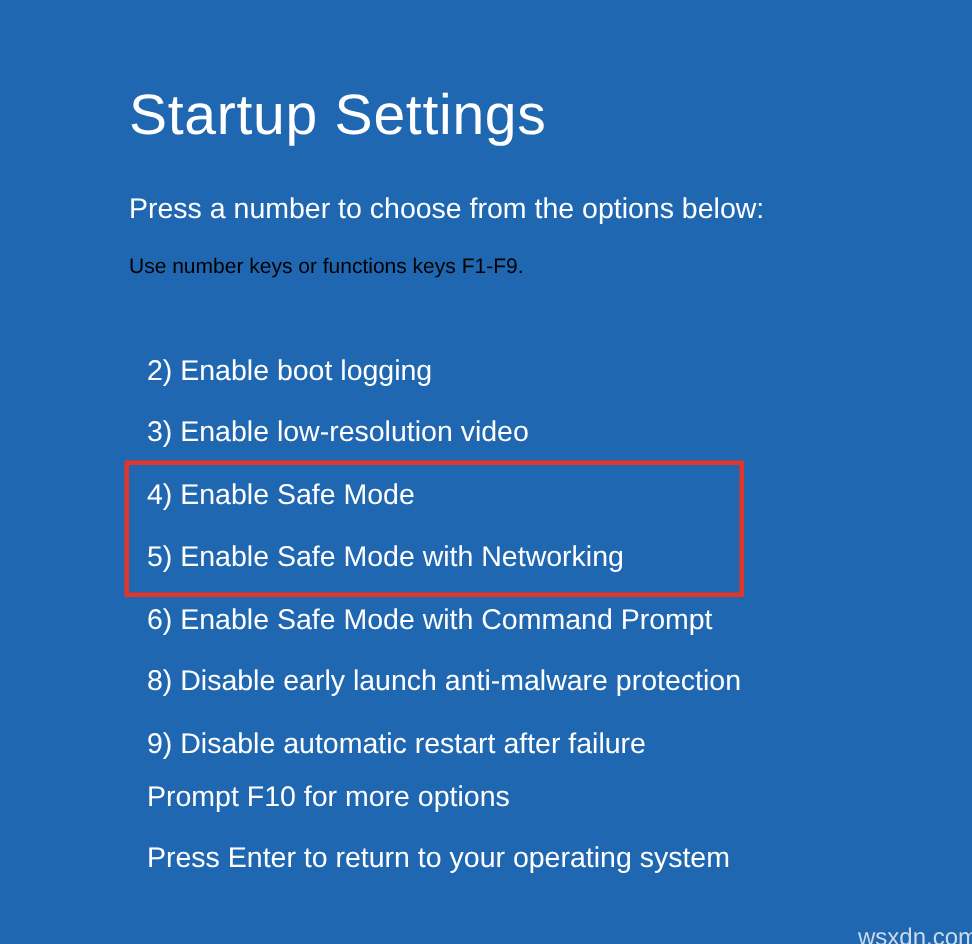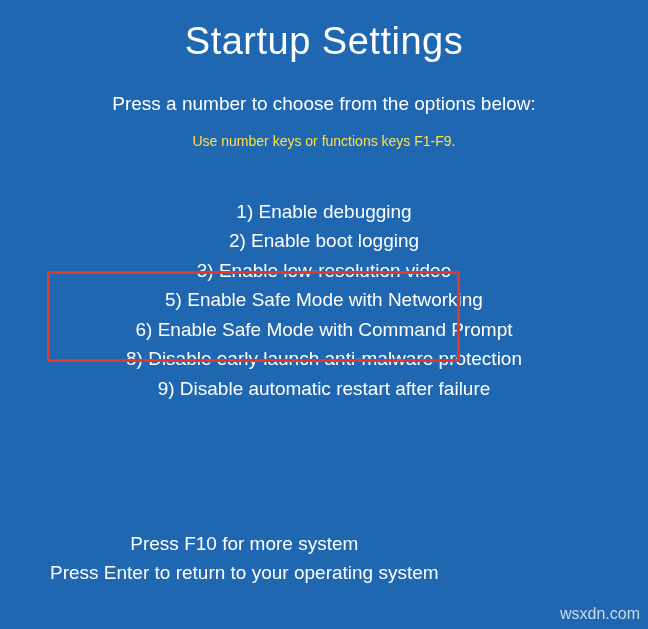--- a/index.html
+++ b/index.html
@@ -1,19 +1,18 @@
 <!DOCTYPE html>
 <html><head>
   <meta charset="utf-8">
   <style>
     * {
-      margin: 0;
+      margin: 12px;
       padding: 0;
       box-sizing: border-box;
-      text-align: center;
     }
     body {
       width: 648px;
       height: 629px;
       background-color: #2067b2;
       font-family: 'Segoe UI', 'Segoe UI Light', Arial, sans-serif;
       color: #ffffff;
       padding: 20px 50px 0 50px;
       overflow: hidden;
       position: relative;
@@ -25,21 +24,21 @@
       letter-spacing: 0.5px;
     }
     .subtitle {
       font-size: 19px;
       font-weight: 400;
       margin-bottom: 18px;
     }
     .hint {
       font-size: 14px;
       font-weight: 300;
-      color: #fde047;
+      color: #000000;
       margin-bottom: 48px;
     }
     .options {
       margin-bottom: 80px;
     }
     .option-item {
       font-size: 19px;
       font-weight: 300;
       line-height: 1.55;
       white-space: nowrap;
@@ -76,29 +75,29 @@
 </head>
 <body>
 
 <h1 class="title">Startup Settings</h1>
 
 <p class="subtitle">Press a number to choose from the options below:</p>
 
 <p class="hint">Use number keys or functions keys F1-F9.</p>
 
 <div class="options">
-  <div class="option-item">1) Enable debugging</div>
   <div class="option-item">2) Enable boot logging</div>
   <div class="option-item">3) Enable low-resolution video</div>
+  <div class="option-item">4) Enable Safe Mode</div>
   <div class="option-item">5) Enable Safe Mode with Networking</div>
   <div class="option-item">6) Enable Safe Mode with Command Prompt</div>
   <div class="option-item">8) Disable early launch anti-malware protection</div>
   <div class="option-item">9) Disable automatic restart after failure</div>
 </div>
 
 <div class="highlight-box"></div>
 
 <div class="footer">
-  <div class="footer-line">Press F10 for more system</div>
+  <div class="footer-line">Prompt F10 for more options</div>
   <div class="footer-line">Press Enter to return to your operating system</div>
 </div>
 
 <div class="watermark">wsxdn.com</div>
 
 </body></html>

